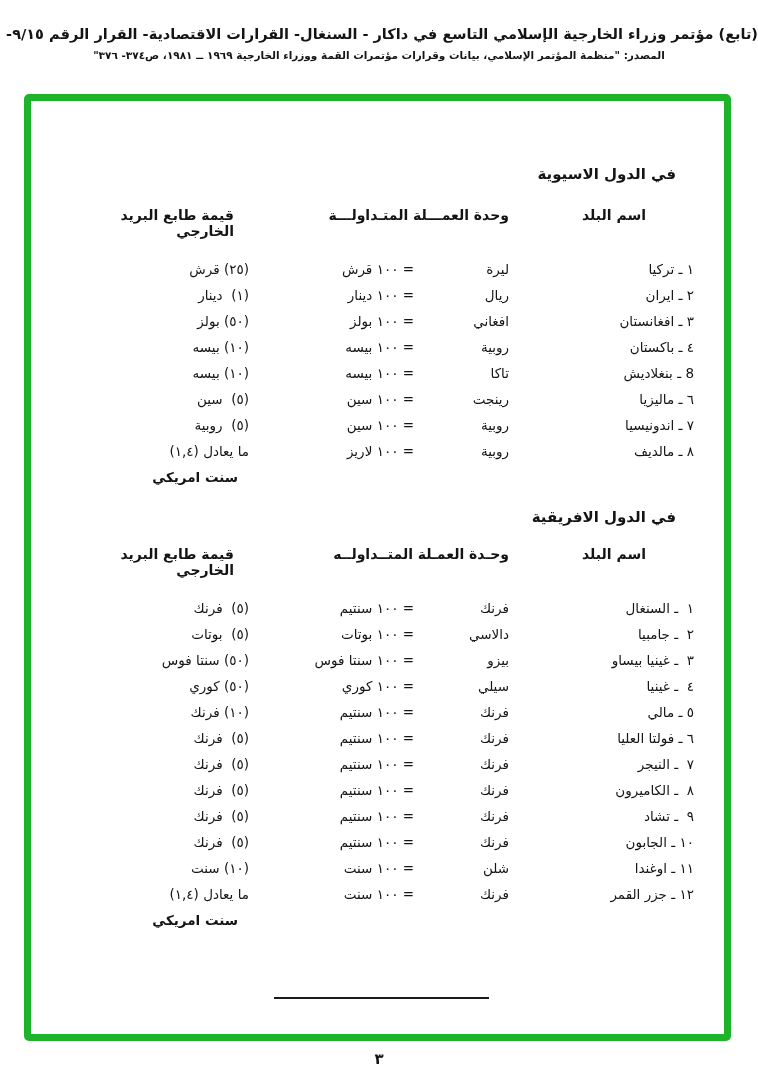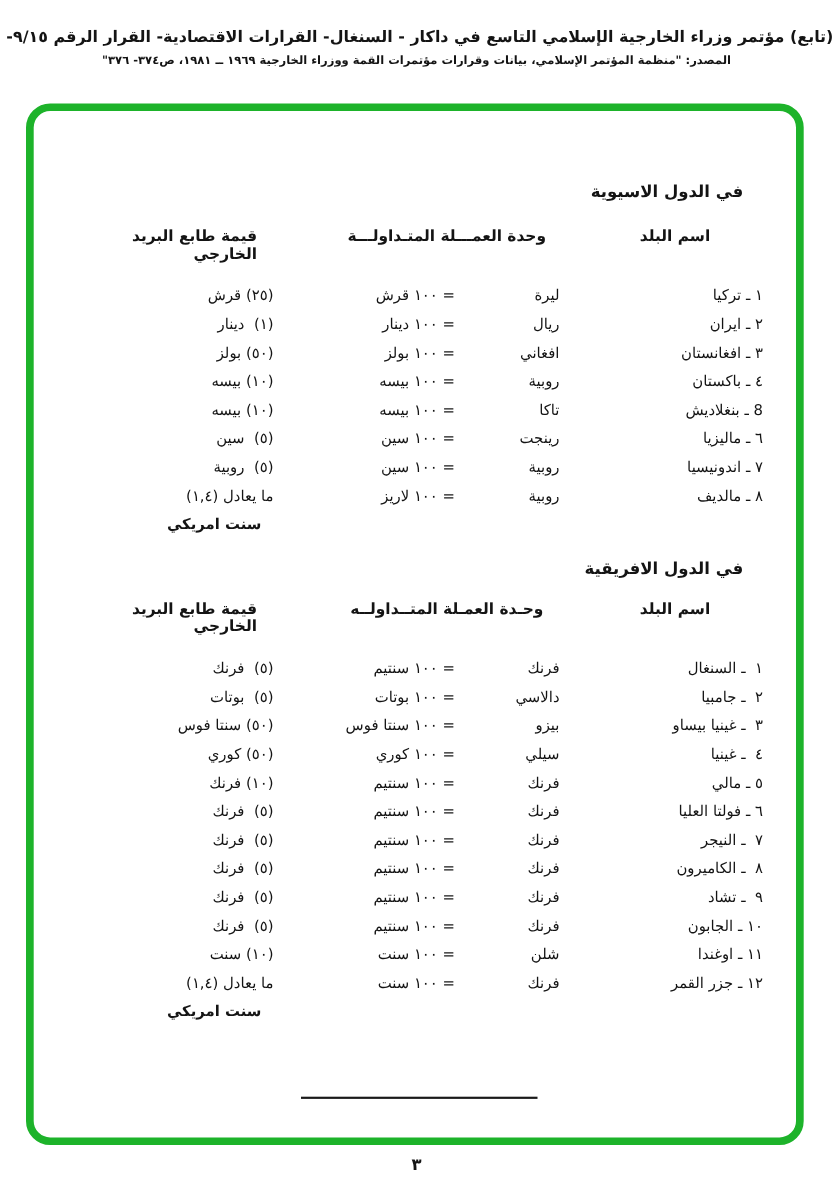--- a/index.html
+++ b/index.html
@@ -6,29 +6,29 @@
   body{width:758px;height:1078px;font-family:"DejaVu Sans",sans-serif;color:#141414;direction:rtl;overflow:hidden;}
   .page{position:relative;width:758px;height:1078px;background:#fff;}
 
   
   .doc-header{position:absolute;top:26px;left:0;right:0;text-align:center;}
   .doc-title{font-size:14.5px;font-weight:bold;white-space:nowrap;letter-spacing:-0.2px;}
   .doc-source{font-size:10.5px;font-weight:bold;margin-top:7px;white-space:nowrap;}
 
   
   .frame{position:absolute;left:24px;top:94px;width:707px;height:947px;border:7px solid #1db32a;
-         border-radius:22px;box-sizing:border-box;padding:64px 30px 0 42px;background:#fff;}
+         border-radius:5px;box-sizing:border-box;padding:64px 30px 0 42px;background:#fff;}
 
   .section-title{font-size:15px;font-weight:bold;margin:0 18px 24px 0;}
   .sec-african .section-title{margin-top:18px;margin-bottom:20px;}
 
   .thead{display:grid;grid-template-columns:185px 95px 110px 1fr;align-items:baseline;
          font-weight:bold;font-size:14px;margin-bottom:17px;}
   .th-country{padding-right:48px;}
-  .th-currency{grid-column:2 / 4;text-align:center;}
+  .th-currency{grid-column:2 / 4;text-align:right;}
   .th-stamp{text-align:right;padding-right:70px;}
 
   .tbody{font-size:13.5px;}
   .tr{display:grid;grid-template-columns:185px 95px 110px 1fr;line-height:26px;height:26px;}
   .td{white-space:nowrap;}
   .c-stamp{padding-right:55px;}
   .c-stamp2{padding-right:66px;font-weight:bold;}
 
   .footer-rule{height:2px;width:215px;background:#1a1a1a;margin:64px 205px 0 0;}
 

